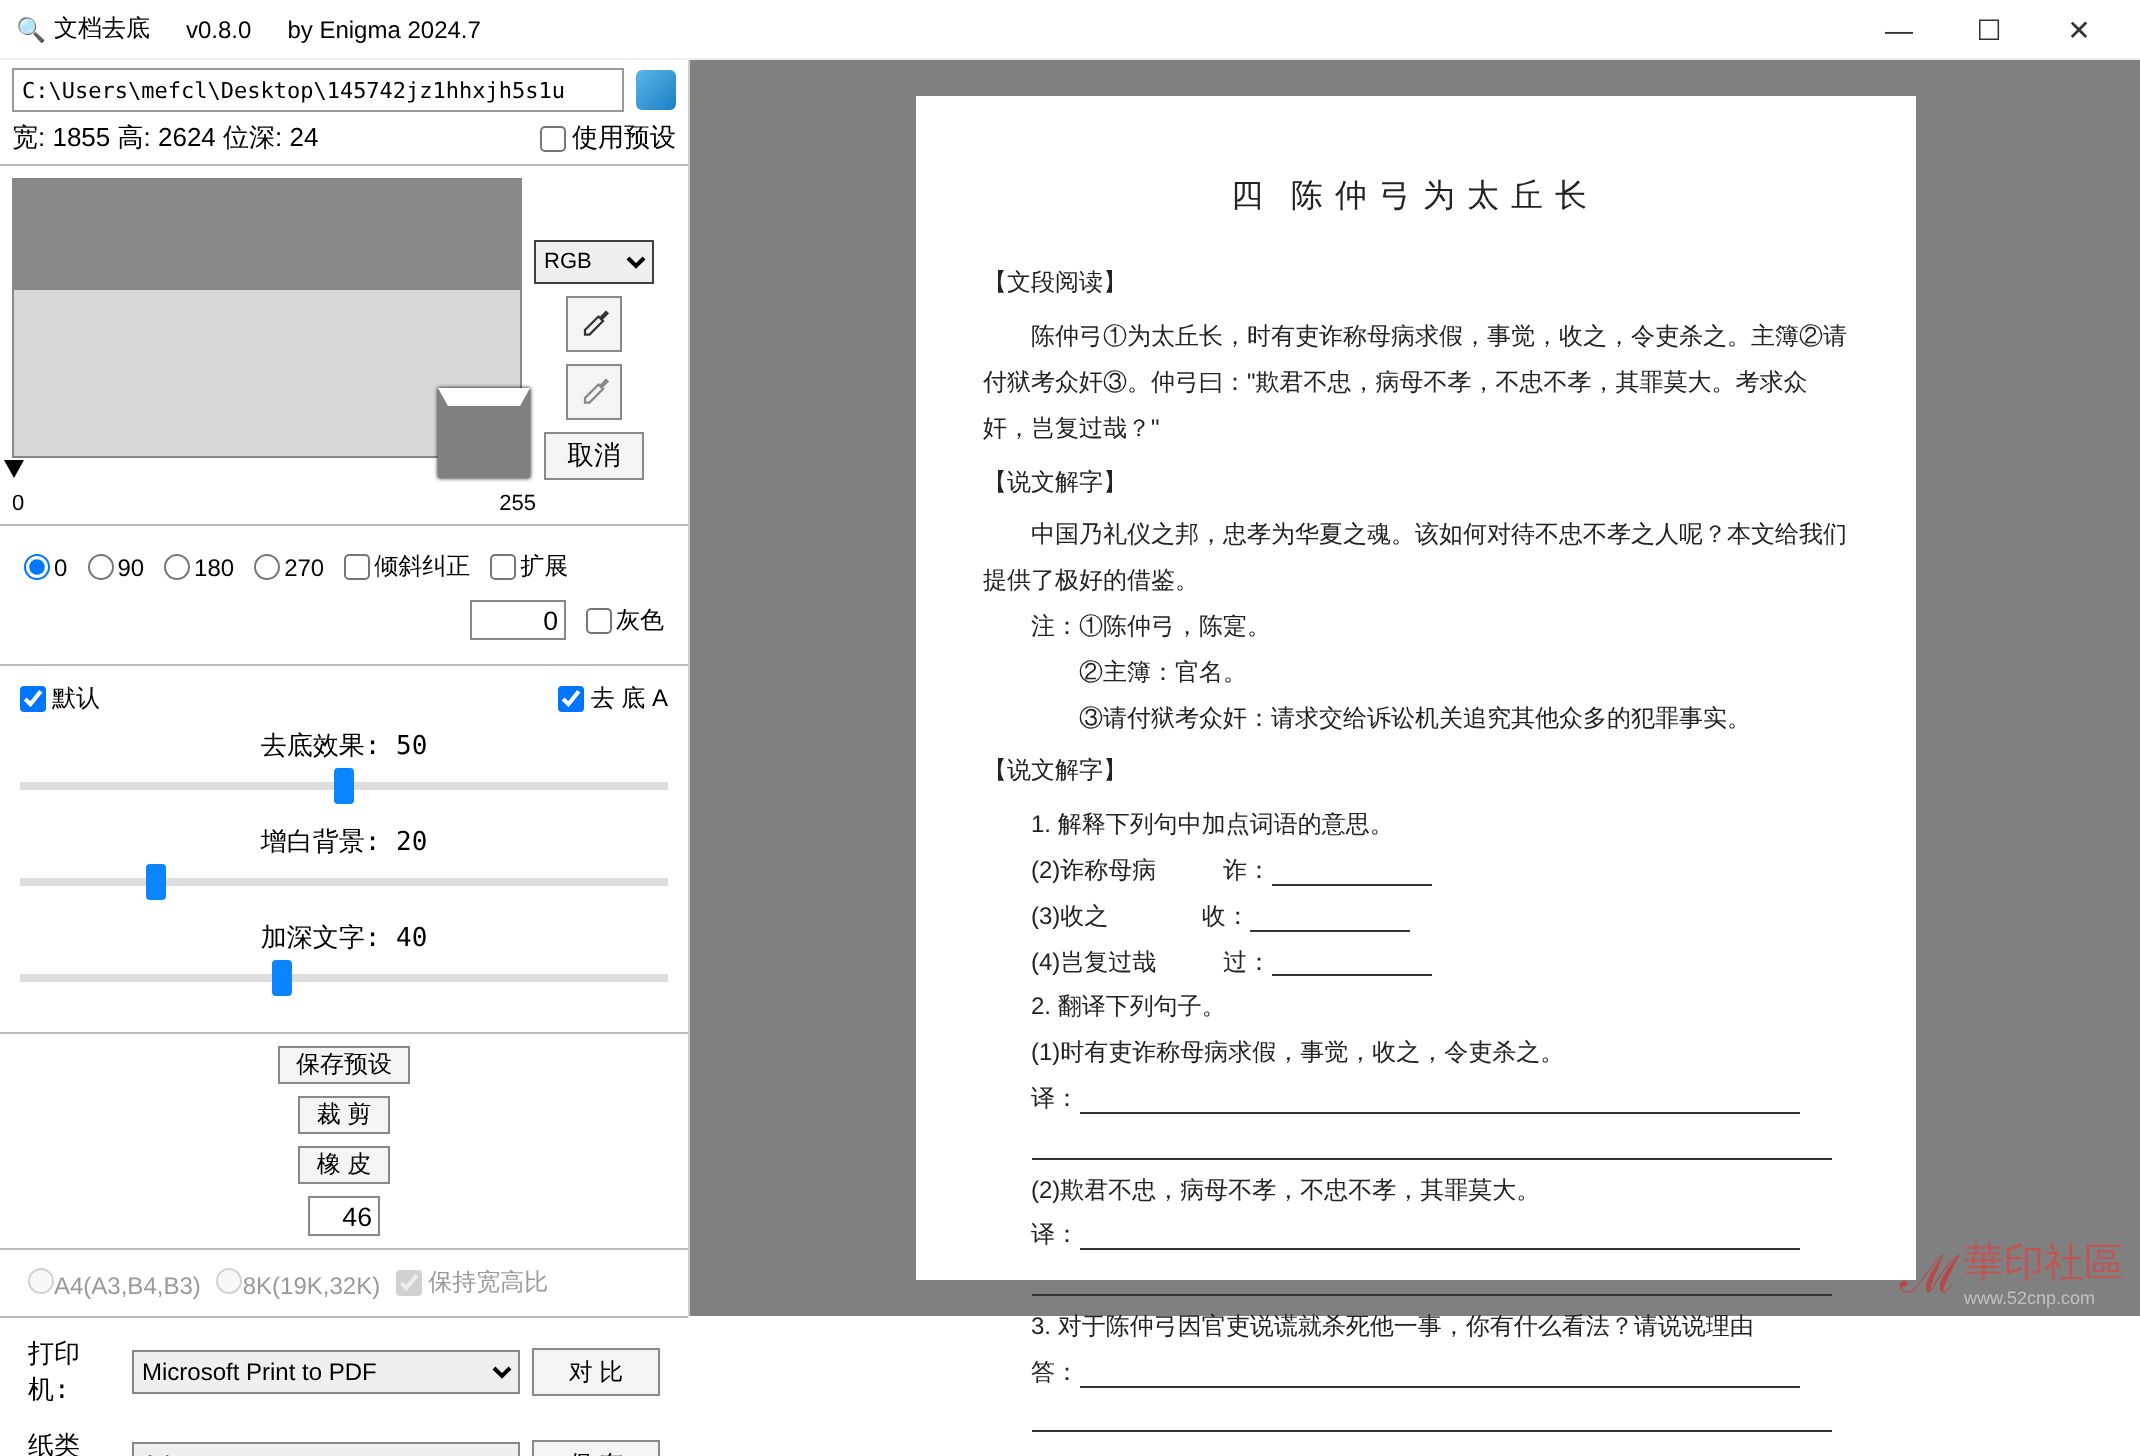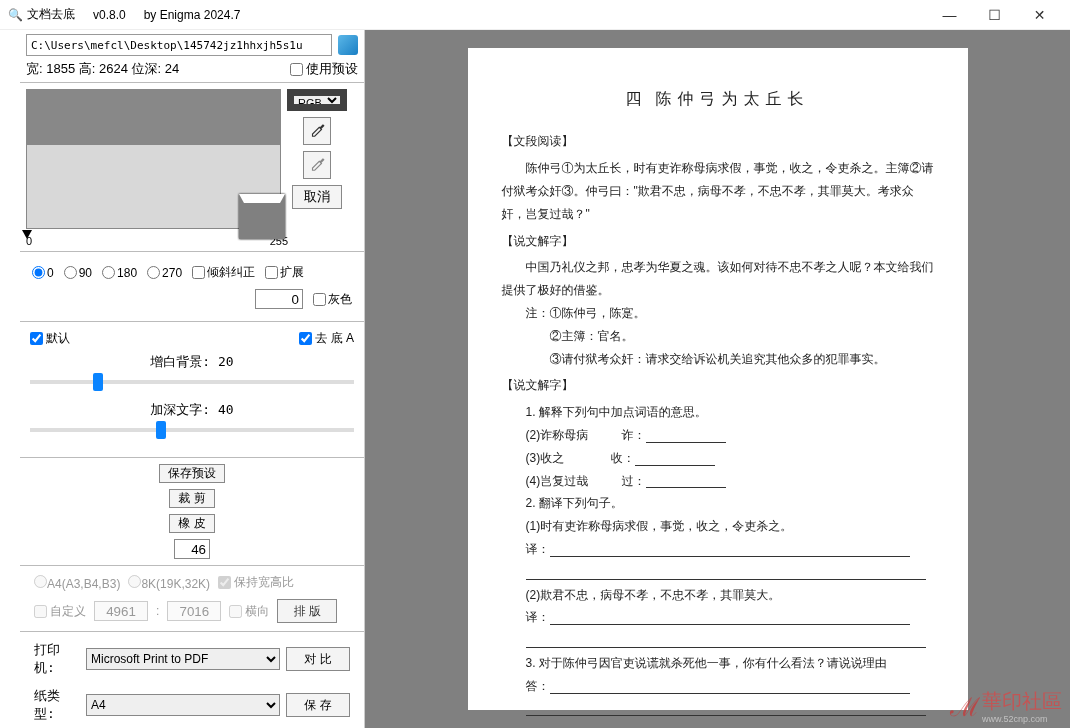--- a/index.html
+++ b/index.html
@@ -1,37 +1,37 @@
 <!DOCTYPE html>
 <html><head>
 <meta charset="utf-8">
 <style>
 * { box-sizing: border-box; margin: 0; padding: 0; font-family: "Microsoft YaHei", sans-serif; }
 body { background: #fff; width: 1070px; height: 728px; overflow: hidden; position: relative; }
 .titlebar { height: 30px; display: flex; align-items: center; padding: 0 8px; border-bottom: 1px solid #eee; font-size: 12px; }
 .titlebar .title { display: flex; align-items: center; gap: 4px; }
 .titlebar .spacer { flex: 1; }
 .titlebar .winbtn { width: 45px; height: 30px; display: flex; align-items: center; justify-content: center; font-size: 14px; color: #333; cursor: default; }
-.main { display: flex; height: 698px; padding-left: 20px; }
+.main { display: flex; height: 628px; }
 .left { width: 345px; border-right: 1px solid #ccc; display: flex; flex-direction: column; font-size: 12px; }
 .panel { border-bottom: 1px solid #bbb; padding: 4px 6px; }
 .path-row { display: flex; align-items: center; gap: 6px; margin-bottom: 4px; }
 .path-input { flex: 1; height: 22px; border: 1px solid #999; padding: 0 4px; font-family: Consolas, monospace; font-size: 11px; background: #fff; }
 .crystal { width: 20px; height: 20px; background: linear-gradient(135deg, #5bb7e8, #1a7fc4); border-radius: 3px; }
 .info-row { display: flex; align-items: center; gap: 6px; font-family: "SimSun", monospace; font-size: 13px; }
 .info-row .info { flex: 1; }
 .cb { display: inline-flex; align-items: center; gap: 3px; }
 .cb input { margin: 0; }
 .preview-area { display: flex; padding: 6px; gap: 6px; }
 .preview-box { width: 255px; height: 140px; border: 1px solid #888; background: linear-gradient(to top, #d8d8d8 60%, #888 60%); position: relative; }
 .preview-box .handle { position: absolute; bottom: -11px; width: 0; height: 0; }
 .preview-box .handle.left { left: -5px; border-left: 5px solid transparent; border-right: 5px solid transparent; border-top: 9px solid #000; }
 .preview-box .handle.right { right: -5px; border-left: 5px solid transparent; border-right: 5px solid transparent; border-top: 9px solid #fff; filter: drop-shadow(0 0 1px #000); }
 .preview-side { display: flex; flex-direction: column; align-items: center; gap: 6px; }
-.mode-sel { height: 22px; width: 60px; border: 7px solid #404040; font-size: 11px; }
+.mode-sel { height: 22px; width: 60px; border: 1px solid #404040; font-size: 11px; margin-top: 31px; }
 .picker { width: 28px; height: 28px; border: 1px solid #888; display: flex; align-items: center; justify-content: center; background: #f4f4f4; }
 .cancel-btn { width: 50px; height: 24px; border: 1px solid #888; background: #f4f4f4; }
 .preview-labels { display: flex; justify-content: space-between; padding: 0 6px 4px; font-family: Consolas, monospace; font-size: 11px; }
 .rotation-row { display: flex; align-items: center; gap: 10px; padding: 8px 6px; flex-wrap: wrap; }
 .rotation-row label { display: inline-flex; align-items: center; gap: 2px; }
 .num-input { width: 48px; height: 20px; border: 1px solid #888; text-align: right; padding: 0 3px; }
 .effects { padding: 8px 10px; }
 .effects-top { display: flex; justify-content: space-between; align-items: center; margin-bottom: 4px; }
 .slider-group { margin: 6px 0 14px; text-align: center; }
 .slider-label { font-family: "SimSun", monospace; font-size: 13px; margin-bottom: 2px; }
@@ -163,20 +163,24 @@
             <input type="checkbox" checked="" style="">
             <span>默认</span>
           </label>
         <span></span>
         <label class="cb">
             <input type="checkbox" checked="" style="">
             <span>去 底 A</span>
           </label>
       </div>
       <div class="slider-group">
+        <div class="slider-label">去底效果: 50</div>
+        <input type="range" class="slider" min="0" max="100" value="50" style="">
+      </div>
+      <div class="slider-group">
         <div class="slider-label">增白背景: 20</div>
         <input type="range" class="slider" min="0" max="100" value="20" style="">
       </div>
       <div class="slider-group">
         <div class="slider-label">加深文字: 40</div>
         <input type="range" class="slider" min="0" max="100" value="40" style="">
       </div>
     </div>
 
     <div class="panel btn-row">
@@ -187,34 +191,20 @@
     </div>
 
     <div class="panel">
       <div class="paper-row">
         <label><input type="radio" name="pp" disabled="" style=""><span>A4(A3,B4,B3)</span></label>
         <label><input type="radio" name="pp" disabled="" style=""><span>8K(19K,32K)</span></label>
         <label class="cb">
             <input type="checkbox" checked="" disabled="" style="">
             <span>保持宽高比</span>
           </label>
-      </div>
-      <div class="paper-row">
-        <label class="cb">
-            <input type="checkbox" disabled="" style="">
-            <span>自定义</span>
-          </label>
-        <input class="field" disabled="" value="4961" style="">
-        <span>:</span>
-        <input class="field" disabled="" value="7016" style="">
-        <label class="cb">
-            <input type="checkbox" disabled="" style="">
-            <span>横向</span>
-          </label>
-        <button class="btn" style="flex:0 0 60px;color:#333">排 版</button>
       </div>
     </div>
 
     <div class="panel">
       <div class="print-row">
         <span class="lbl">打印机:</span>
         <select><option>Microsoft Print to PDF</option></select>
         <button class="btn">对 比</button>
       </div>
       <div class="print-row">

